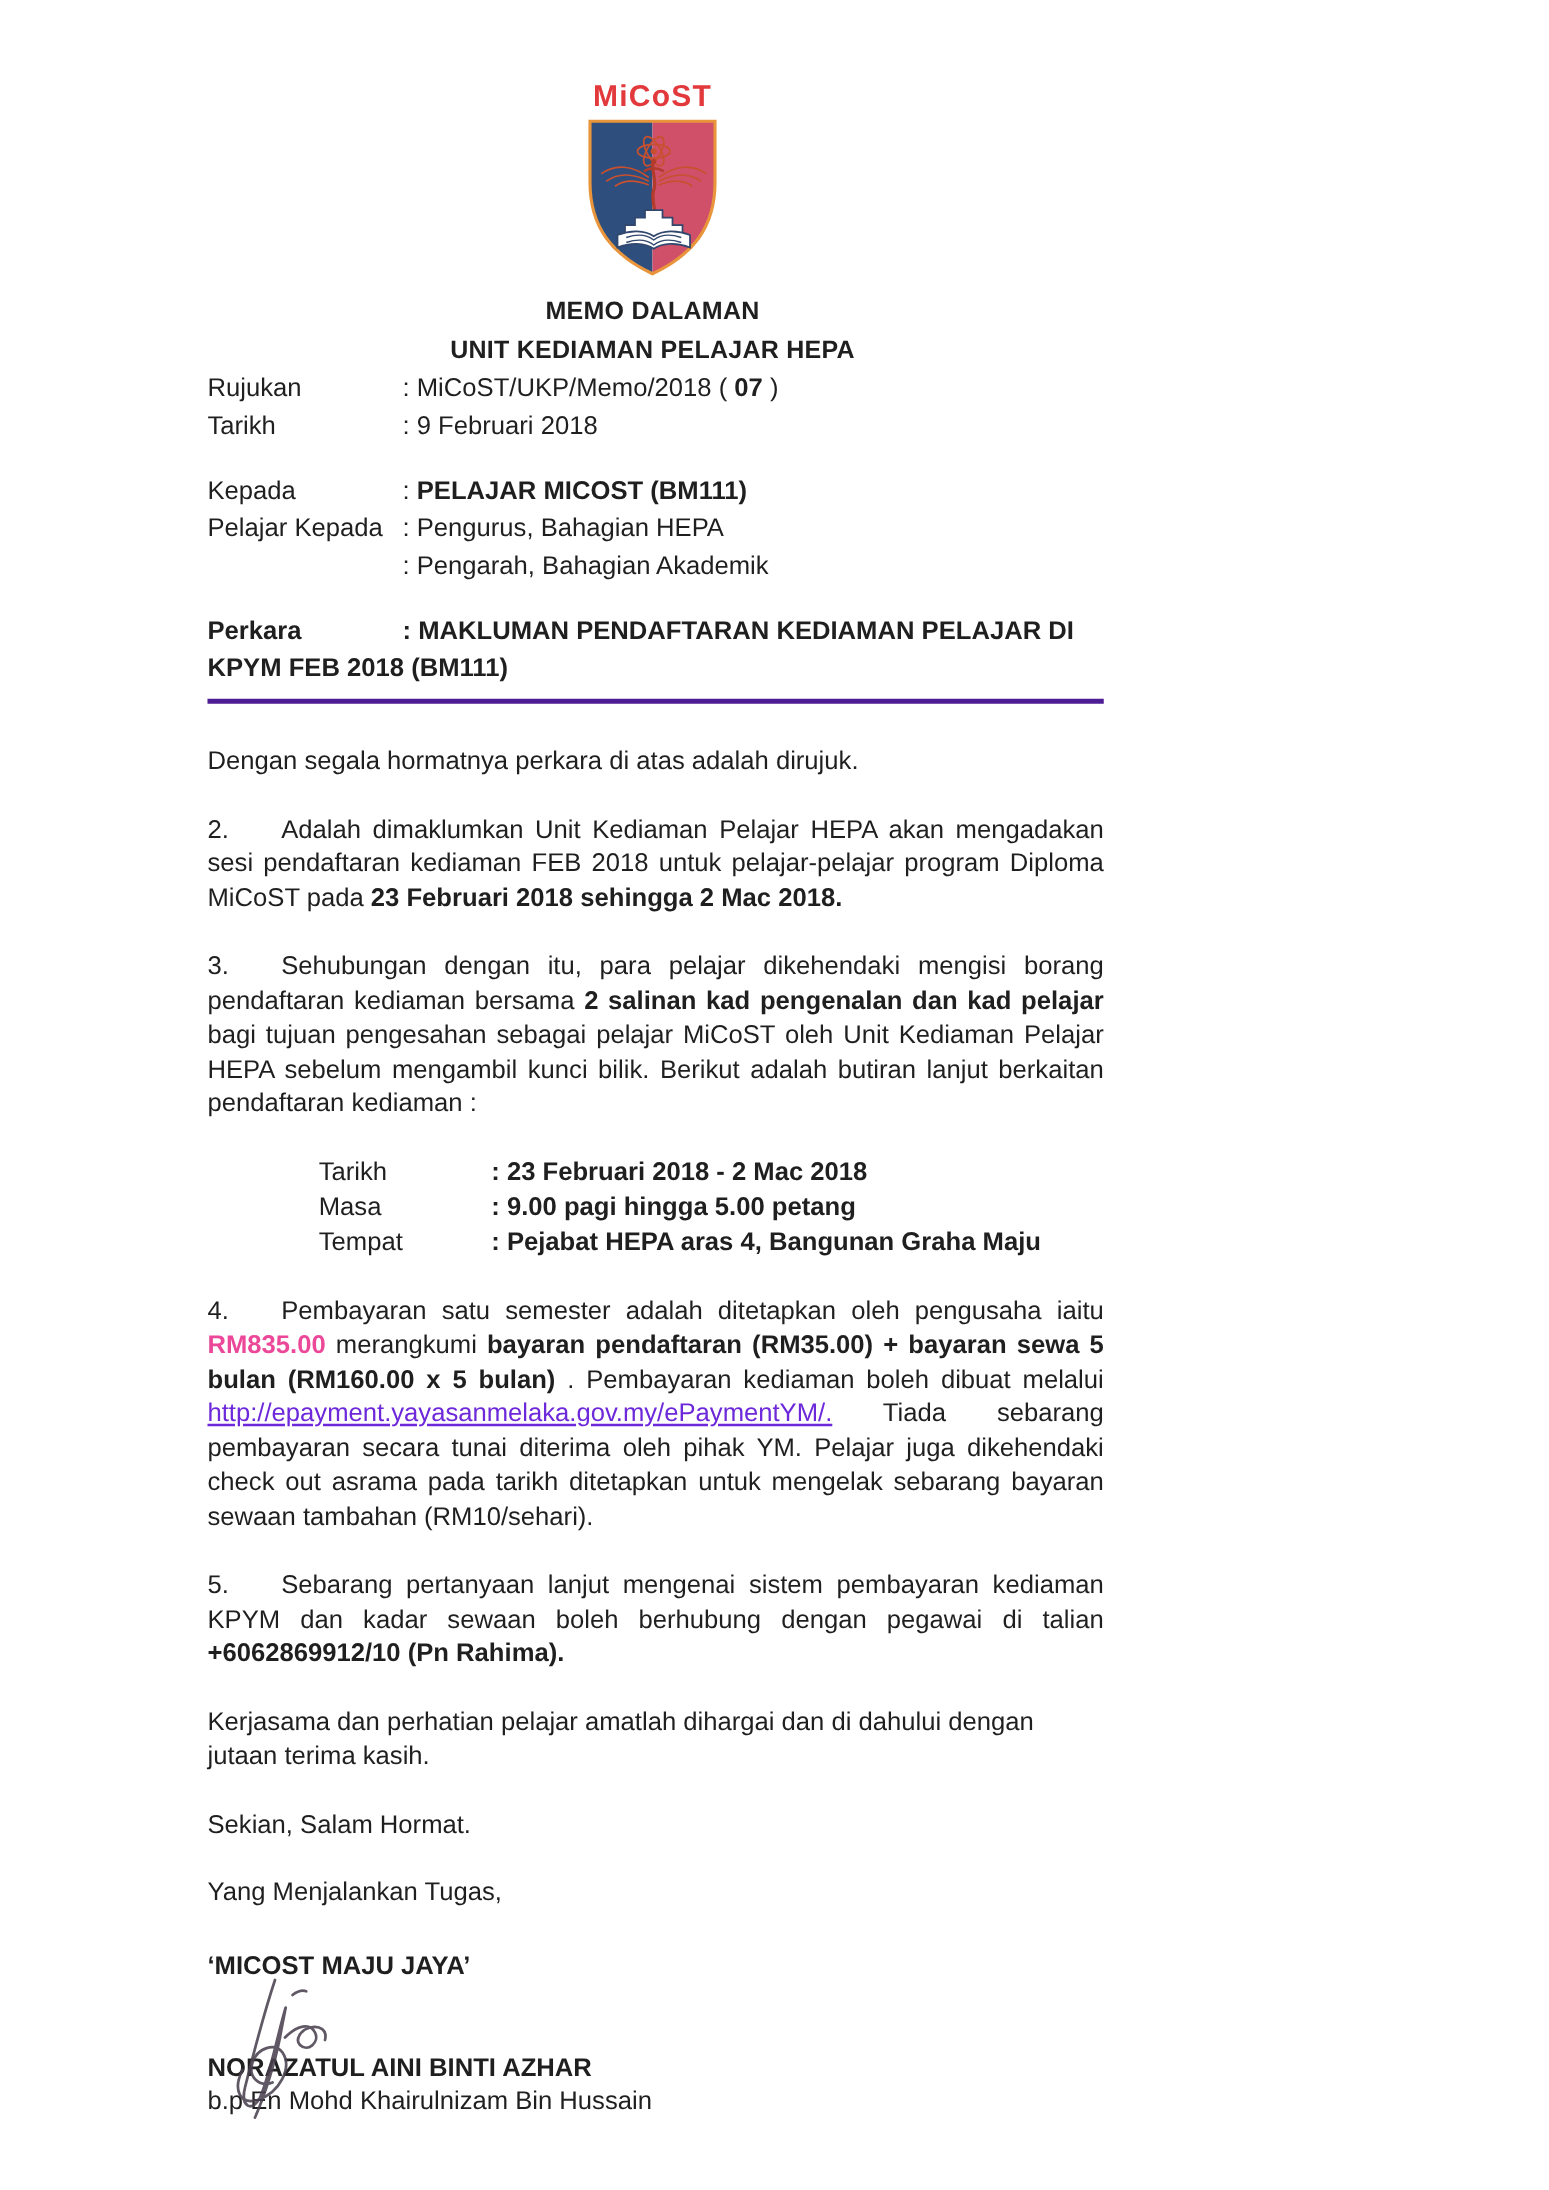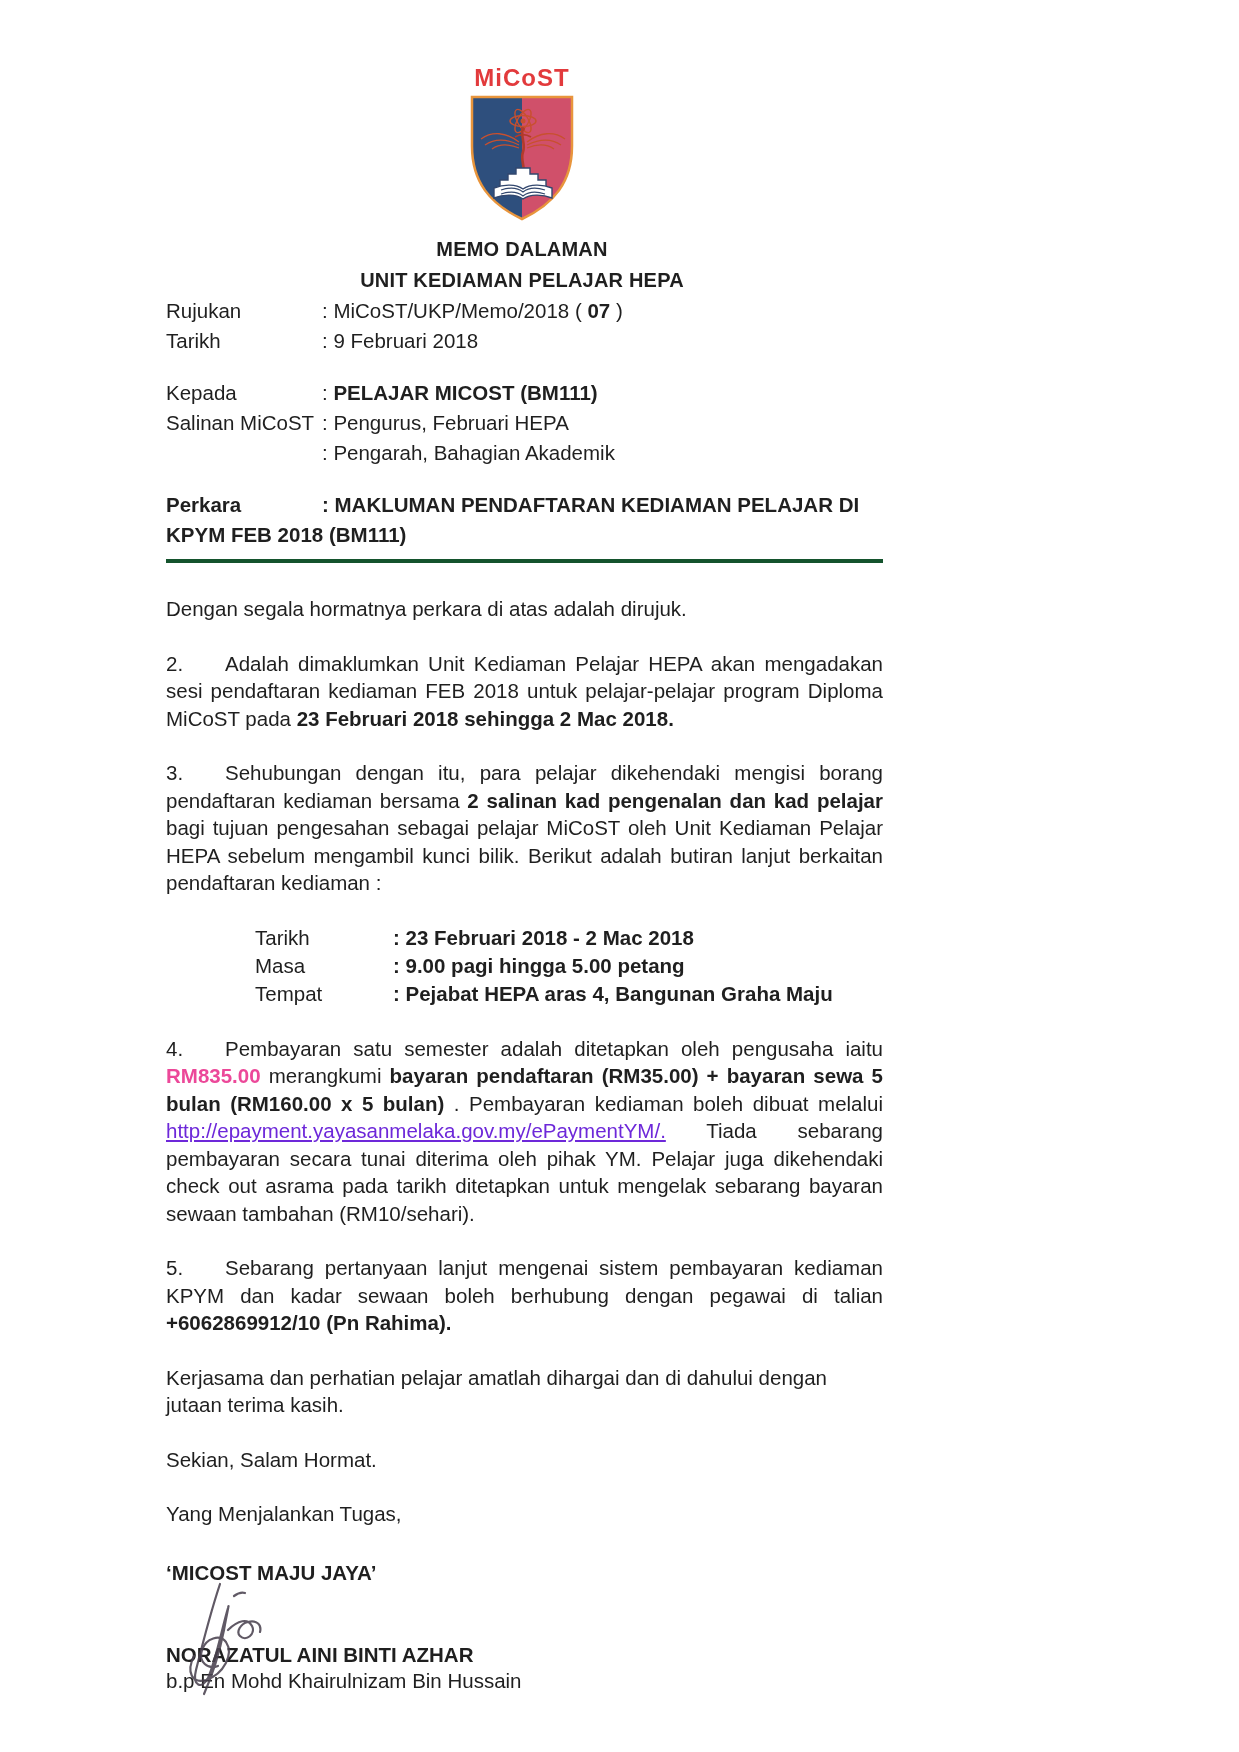--- a/index.html
+++ b/index.html
@@ -24,21 +24,21 @@
   .title-block { margin-top:10px; }
 
   
   .meta-block { font-size:20.5px; }
   .meta-row { line-height:30px; }
   .meta-row.gap { margin-top:22px; }
   .meta-label { display:inline-block; width:156px; vertical-align:top; }
   .meta-label.bold { font-weight:700; }
   .bold { font-weight:700; }
   .perkara-row {
-    margin-top:22px; padding-bottom:9px; border-bottom:4px solid #14532d;
+    margin-top:22px; padding-bottom:9px; border-bottom:4px solid #4c1d95;
   }
 
   
   .para { font-size:20.5px; line-height:27.5px; }
   .salutation { margin-top:32px; }
   .justify { text-align:justify; margin-top:27px; }
   .num { display:inline-block; width:59px; }
   .accent-red { color:#ec4899; font-weight:700; }
   a.doclink { color:#6d28d9; text-decoration:underline; cursor:pointer; }
 
@@ -111,21 +111,21 @@
       <div class="meta-row">
         <span class="meta-label">Rujukan</span><span><span>: MiCoST/UKP/Memo/2018 ( </span><span class="bold">07</span><span> )</span></span>
       </div>
       <div class="meta-row">
         <span class="meta-label">Tarikh</span><span>: 9 Februari 2018</span>
       </div>
       <div class="meta-row gap">
         <span class="meta-label">Kepada</span><span><span>: </span><span class="bold">PELAJAR MICOST (BM111)</span></span>
       </div>
       <div class="meta-row">
-        <span class="meta-label">Salinan MiCoST</span><span>: Pengurus, Februari HEPA</span>
+        <span class="meta-label">Pelajar Kepada</span><span>: Pengurus, Bahagian HEPA</span>
       </div>
       <div class="meta-row">
         <span class="meta-label"></span><span>: Pengarah, Bahagian Akademik</span>
       </div>
       <div class="meta-row perkara-row">
         <span class="meta-label bold">Perkara</span><span class="bold">: MAKLUMAN PENDAFTARAN KEDIAMAN PELAJAR DI KPYM FEB 2018 (BM111)</span>
       </div>
     </div>
 
     <p class="para salutation">Dengan segala hormatnya perkara di atas adalah dirujuk.</p>

